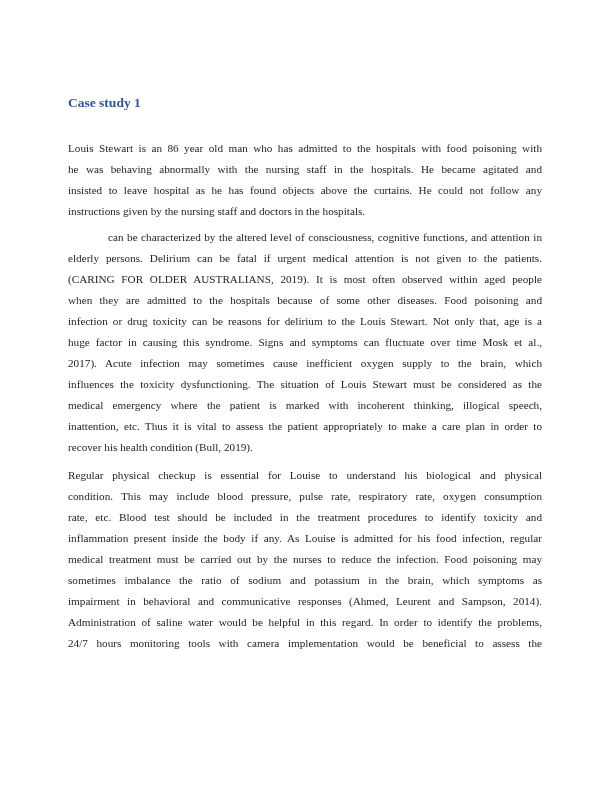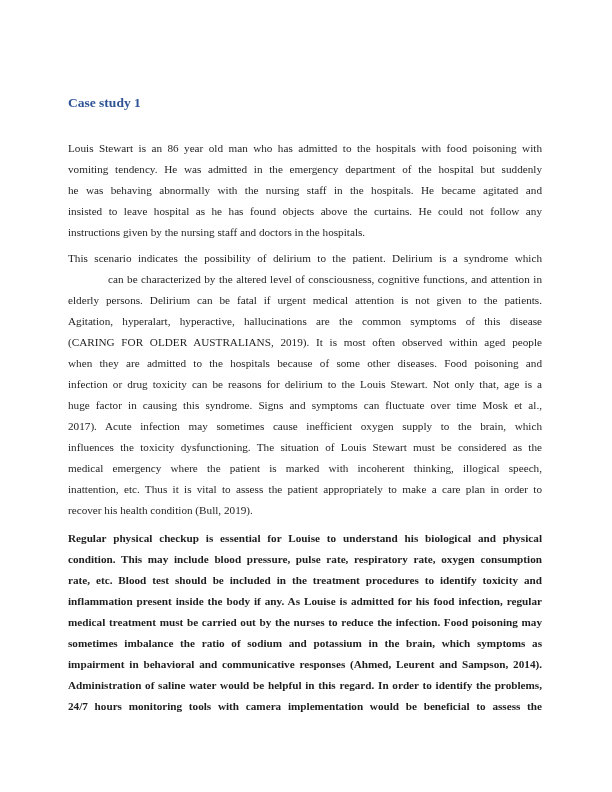--- a/index.html
+++ b/index.html
@@ -30,21 +30,20 @@
     margin: 0 0 27px 0;
   }
   .para {
     margin: 0 0 5px 0;
   }
   .para:nth-of-type(2) {
     margin-bottom: 7px;
   }
   .para:last-of-type {
     margin-bottom: 16px;
-    font-weight: bold;
   }
   .text-line {
     font-size: 11.2px;
     line-height: 21px;
     height: 21px;
     overflow: hidden;
     color: #1E1E1E;
     text-align: justify;
     text-align-last: justify;
   }
@@ -54,30 +53,27 @@
 </style>
 </head>
 <body>
 
 <div class="page">
   <div class="content">
     <h1 class="heading" style="color: rgb(47, 84, 150);">Case study 1</h1>
     <div>
         <div class="para">
           <div class="text-line" style="color: rgb(30, 30, 30);">Louis Stewart is an 86 year old man who has admitted to the hospitals with food poisoning with</div>
-          <div class="text-line" style="color: rgb(30, 30, 30);">vomiting tendency. He was admitted in the emergency department of the hospital but suddenly</div>
           <div class="text-line" style="color: rgb(30, 30, 30);">he was behaving abnormally with the nursing staff in the hospitals. He became agitated and</div>
           <div class="text-line" style="color: rgb(30, 30, 30); font-family: Liberation Serif, serif;">insisted to leave hospital as he has found objects above the curtains. He could not follow any</div>
           <div class="text-line last-left" style="color: rgb(30, 30, 30);">instructions given by the nursing staff and doctors in the hospitals.</div>
         </div>
         <div class="para">
-          <div class="text-line" style="color: rgb(30, 30, 30);">This scenario indicates the possibility of delirium to the patient. Delirium is a syndrome which</div>
           <div class="text-line" style="color: rgb(30, 30, 30); margin-left: 40px;">can be characterized by the altered level of consciousness, cognitive functions, and attention in</div>
           <div class="text-line" style="color: rgb(30, 30, 30);">elderly persons. Delirium can be fatal if urgent medical attention is not given to the patients.</div>
-          <div class="text-line" style="color: rgb(30, 30, 30);">Agitation, hyperalart, hyperactive, hallucinations are the common symptoms of this disease</div>
           <div class="text-line" style="color: rgb(30, 30, 30);">(CARING FOR OLDER AUSTRALIANS, 2019). It is most often observed within aged people</div>
           <div class="text-line" style="color: rgb(30, 30, 30);">when they are admitted to the hospitals because of some other diseases. Food poisoning and</div>
           <div class="text-line" style="color: rgb(30, 30, 30);">infection or drug toxicity can be reasons for delirium to the Louis Stewart. Not only that, age is a</div>
           <div class="text-line" style="color: rgb(30, 30, 30);">huge factor in causing this syndrome. Signs and symptoms can fluctuate over time Mosk et al.,</div>
           <div class="text-line" style="color: rgb(30, 30, 30);">2017). Acute infection may sometimes cause inefficient oxygen supply to the brain, which</div>
           <div class="text-line" style="color: rgb(30, 30, 30);">influences the toxicity dysfunctioning. The situation of Louis Stewart must be considered as the</div>
           <div class="text-line" style="color: rgb(30, 30, 30);">medical emergency where the patient is marked with incoherent thinking, illogical speech,</div>
           <div class="text-line" style="color: rgb(30, 30, 30);">inattention, etc. Thus it is vital to assess the patient appropriately to make a care plan in order to</div>
           <div class="text-line last-left" style="color: rgb(30, 30, 30);">recover his health condition (Bull, 2019).</div>
         </div>

